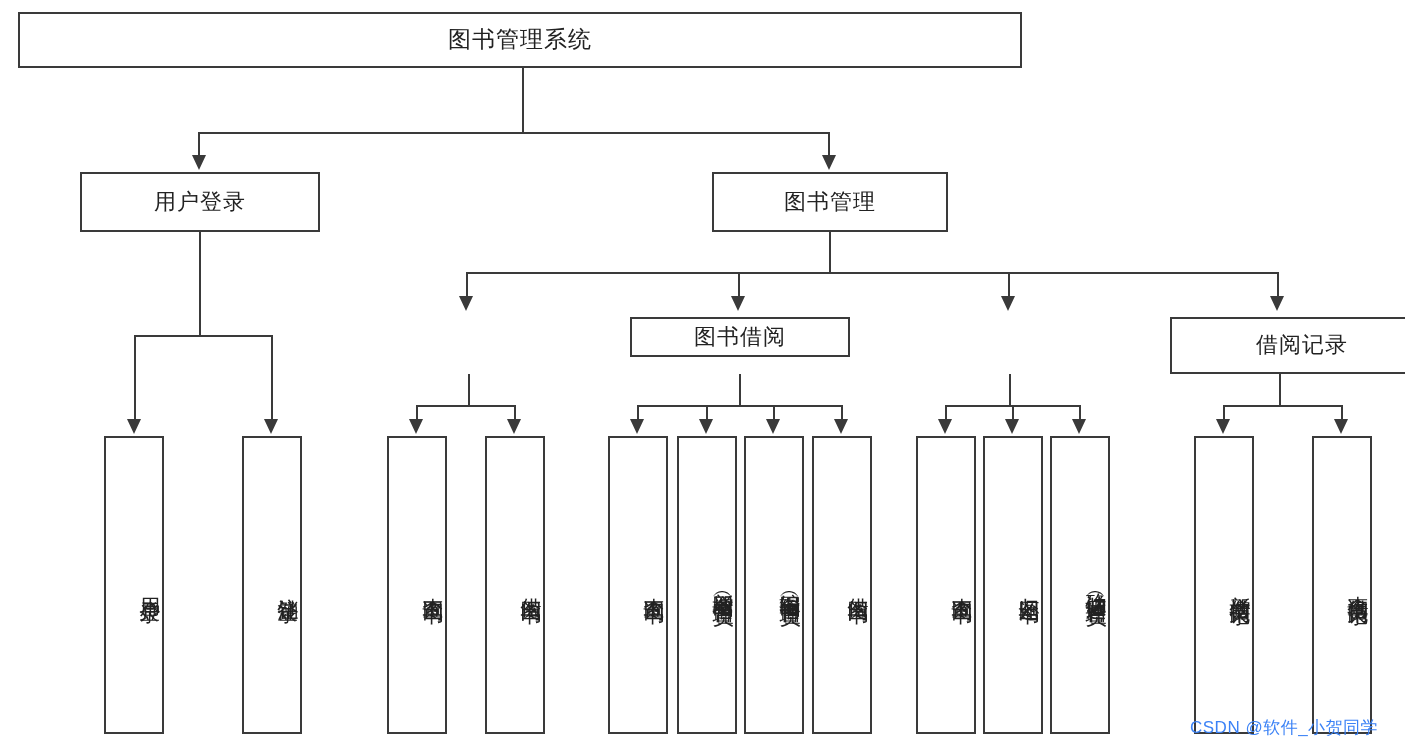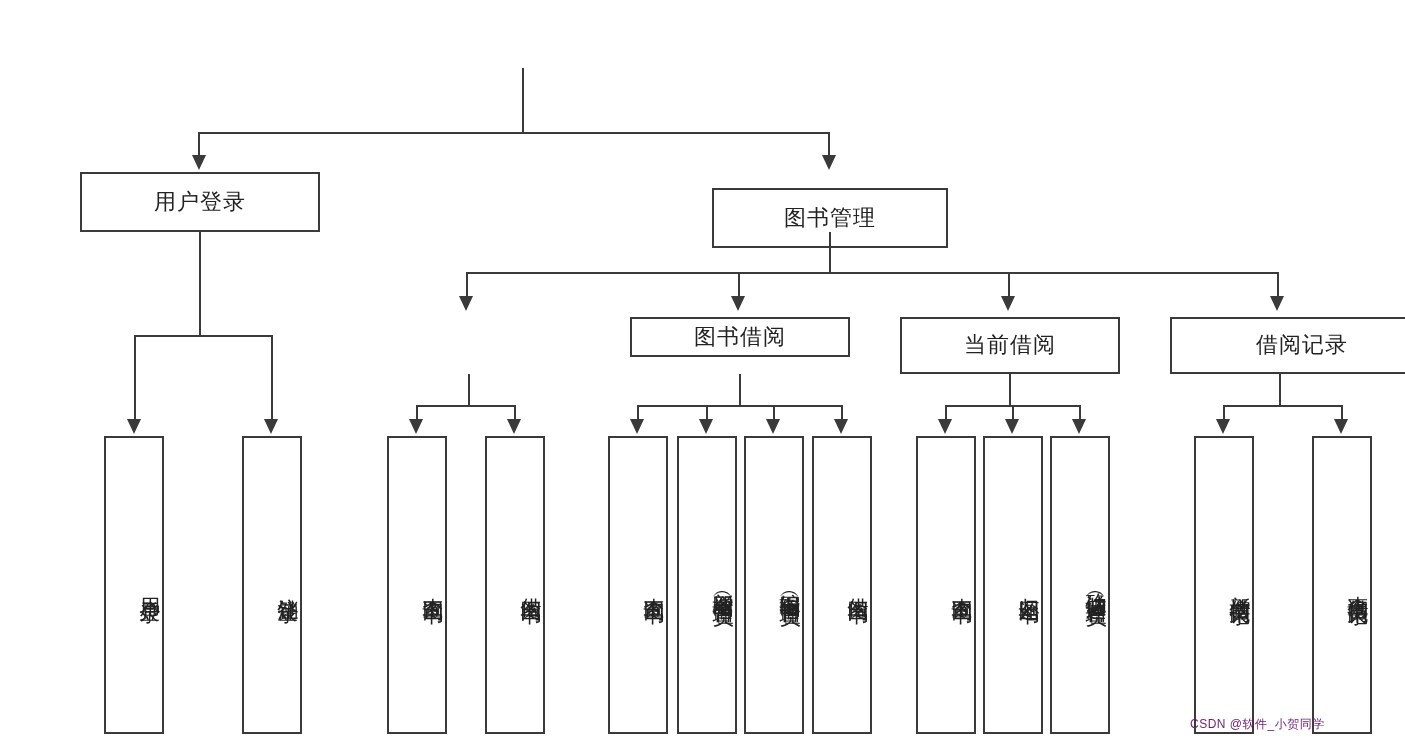--- a/index.html
+++ b/index.html
@@ -66,45 +66,46 @@
     width: 0;
     height: 0;
     border-left: 7px solid transparent;
     border-right: 7px solid transparent;
     border-top: 15px solid #3a3a3a;
   }
 
   
   .watermark {
     position: absolute;
-    color: #701a75;
-    font-size: 12px;
+    color: #3b82f6;
+    font-size: 17px;
     white-space: nowrap;
     letter-spacing: 0.5px;
   }
 </style>
 </head>
 <body>
 
 <div id="canvas">
 
+  <div class="node horiz root" style="left:18px; top:12px; width:1004px; height:56px;">图书管理系统</div>
 
   <div class="vline" style="left:522px; top:68px; height:64px;"></div>
 
   <div class="hline" style="left:198px; top:132px; width:632px;"></div>
 
   <div class="vline" style="left:198px; top:132px; height:25px;"></div>
   <div class="arrow" style="left:192px; top:155px;"></div>
 
   <div class="vline" style="left:828px; top:132px; height:25px;"></div>
   <div class="arrow" style="left:822px; top:155px;"></div>
 
   <div class="node horiz" style="left:80px; top:172px; width:240px; height:60px;">用户登录</div>
 
-  <div class="node horiz" style="left:712px; top:172px; width:236px; height:60px;margin-top:16px;">图书管理</div>
+  <div class="node horiz" style="left:712px; top:172px; width:236px; height:60px;">图书管理</div>
 
   <div class="vline" style="left:199px; top:232px; height:103px;"></div>
   <div class="hline" style="left:134px; top:335px; width:138px;"></div>
   <div class="vline" style="left:134px; top:335px; height:86px;"></div>
   <div class="arrow" style="left:127px; top:419px;"></div>
   <div class="vline" style="left:271px; top:335px; height:86px;"></div>
   <div class="arrow" style="left:264px; top:419px;"></div>
 
   <div class="vline" style="left:829px; top:232px; height:40px;"></div>
   <div class="hline" style="left:466px; top:272px; width:812px;"></div>
@@ -113,21 +114,20 @@
   <div class="vline" style="left:738px; top:272px; height:26px;"></div>
   <div class="arrow" style="left:731px; top:296px;"></div>
   <div class="vline" style="left:1008px; top:272px; height:26px;"></div>
   <div class="arrow" style="left:1001px; top:296px;"></div>
   <div class="vline" style="left:1277px; top:272px; height:26px;"></div>
   <div class="arrow" style="left:1270px; top:296px;"></div>
 
 
   <div class="node horiz" style="left:630px; top:317px; width:220px; height:40px;">图书借阅</div>
 
-  <div class="node horiz" style="left:900px; top:317px; width:220px; height:57px;">当前借阅</div>
 
   <div class="node horiz" style="left:1170px; top:317px; width:264px; height:57px;">借阅记录</div>
 
   <div class="vline" style="left:468px; top:374px; height:31px;"></div>
   <div class="hline" style="left:416px; top:405px; width:99px;"></div>
   <div class="vline" style="left:416px; top:405px; height:16px;"></div>
   <div class="arrow" style="left:409px; top:419px;"></div>
   <div class="vline" style="left:514px; top:405px; height:16px;"></div>
   <div class="arrow" style="left:507px; top:419px;"></div>
 

